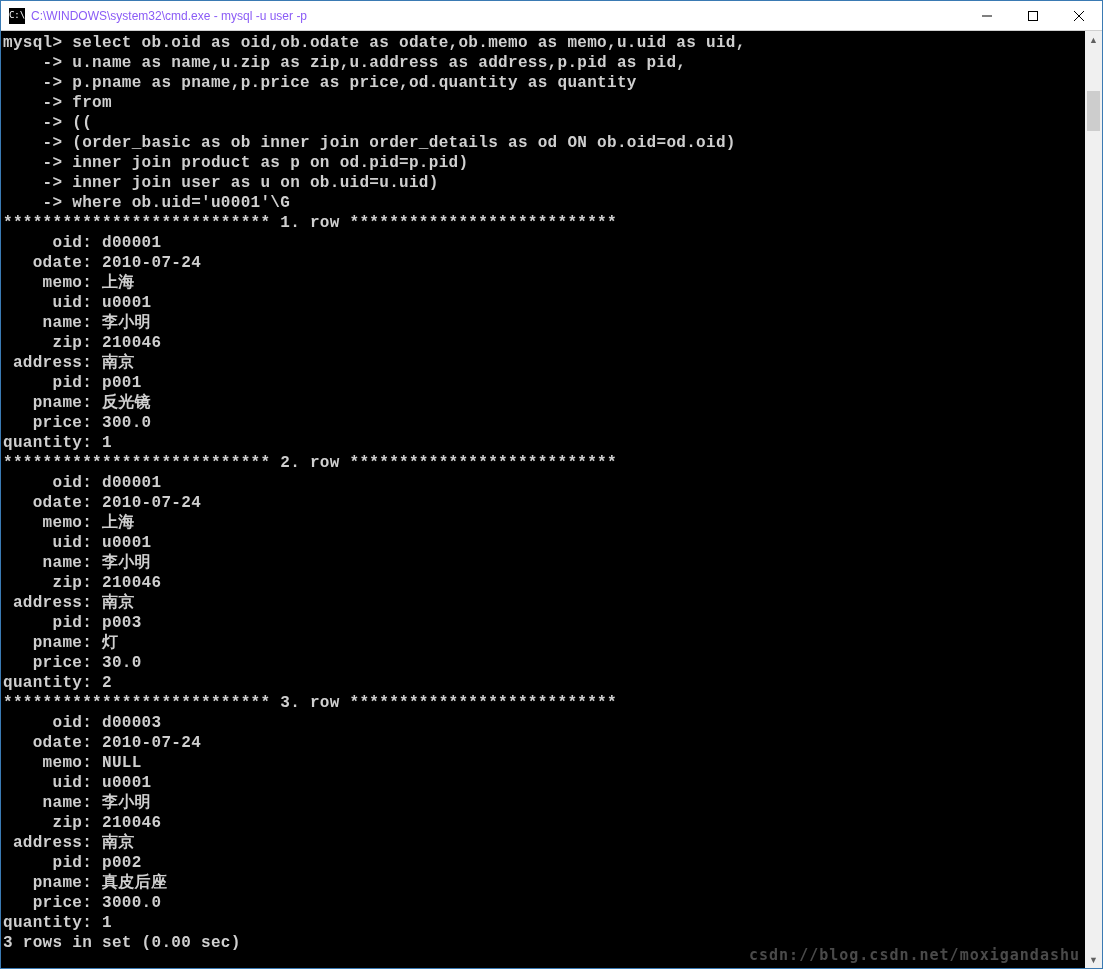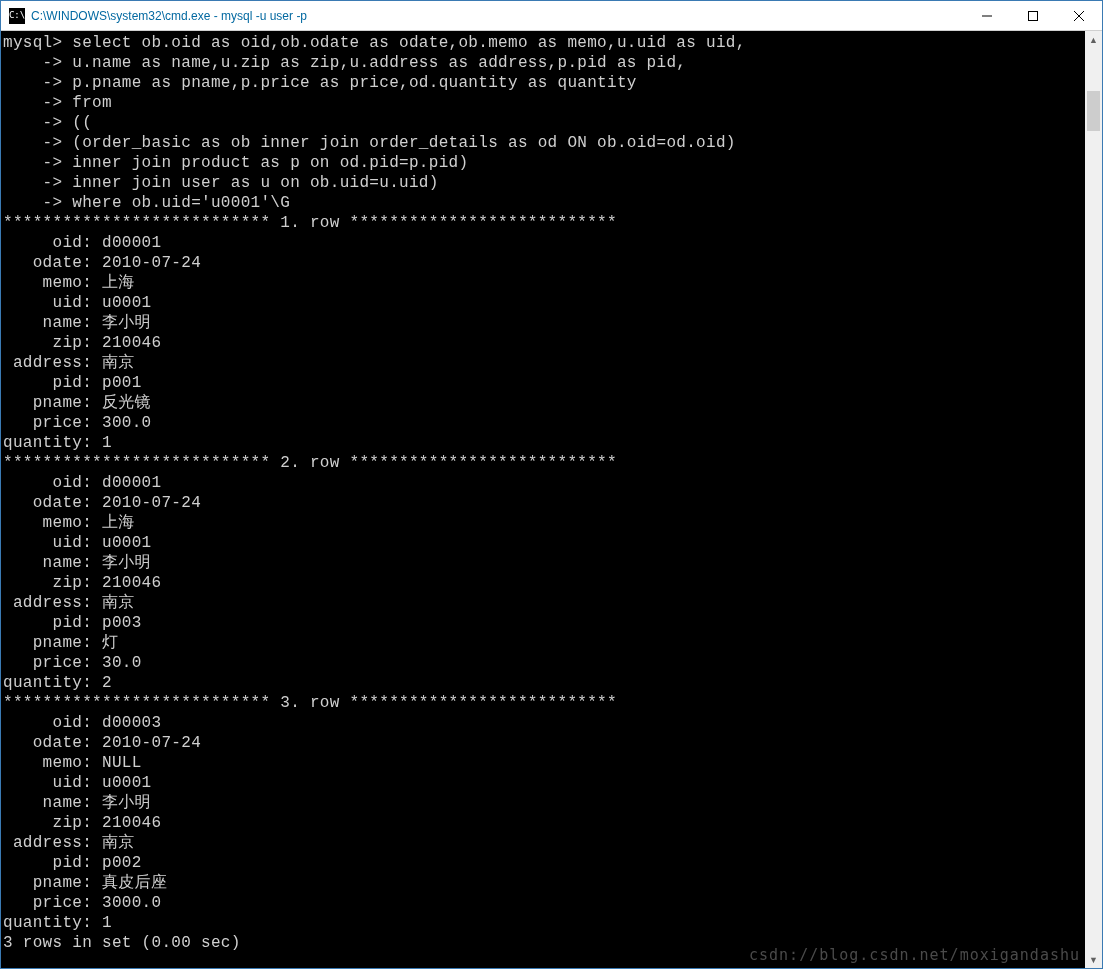--- a/index.html
+++ b/index.html
@@ -3,26 +3,26 @@
 <meta charset="utf-8">
 <style>
   * { margin: 0; padding: 0; box-sizing: border-box; }
   html, body { width: 1103px; height: 969px; font-family: "Segoe UI", Tahoma, sans-serif; background: #fff; overflow: hidden; }
 
   .window { width: 1103px; height: 969px; border: 1px solid #3a7ab3; display: flex; flex-direction: column; background: #000; }
 
   .titlebar { height: 30px; background: #ffffff; display: flex; align-items: center; border-bottom: 1px solid #d0d0d0; }
   .titlebar-icon { width: 16px; height: 16px; margin: 0 6px 0 8px; background:#000; display:inline-flex; align-items:center; justify-content:center; }
   .titlebar-icon span{ color:#fff; font-size:9px; font-family:Consolas,monospace; line-height:1;}
-  .titlebar-title { flex: 0 0 auto; font-size: 12px; color: #0369a1; }
+  .titlebar-title { flex: 0 0 auto; font-size: 12px; color: #8b5cf6; }
   .titlebar-spacer { flex: 1; }
   .winbtn { width: 46px; height: 30px; display: flex; align-items: center; justify-content: center; color:#000; }
   .winbtn svg { stroke: #000; stroke-width: 1; fill: none; }
 
-  .terminal-wrap { flex:1; display:flex; background:#e5e5e5; position:relative; }
+  .terminal-wrap { flex:1; display:flex; background:#e5e5e5; position:relative;font-weight:bold; }
   .terminal { flex:1; background: #000; color: #cfcfcf; font-family: "NSimSun","SimSun","Consolas","Courier New", monospace; font-size: 16px; line-height: 20px; letter-spacing: 0.3px; padding: 2px 0 0 2px; white-space: pre; overflow:hidden; }
   .scrollbar { width: 17px; background: #f0f0f0; position: relative; }
   .scrollbar .arrow { position:absolute; left:0; width:17px; height:17px; display:flex; align-items:center; justify-content:center; color:#606060; font-size:9px; }
   .scrollbar .arrow.up { top:0; }
   .scrollbar .arrow.down { bottom:0; }
   .scrollbar .thumb { position:absolute; left:2px; width:13px; top:60px; height:40px; background:#cdcdcd; }
 
   .watermark { position:absolute; right:22px; bottom:4px; color:#4a4a4a; font-family:"Consolas",monospace; font-size:15px; letter-spacing:1px; pointer-events:none; }
 </style>
 </head>

